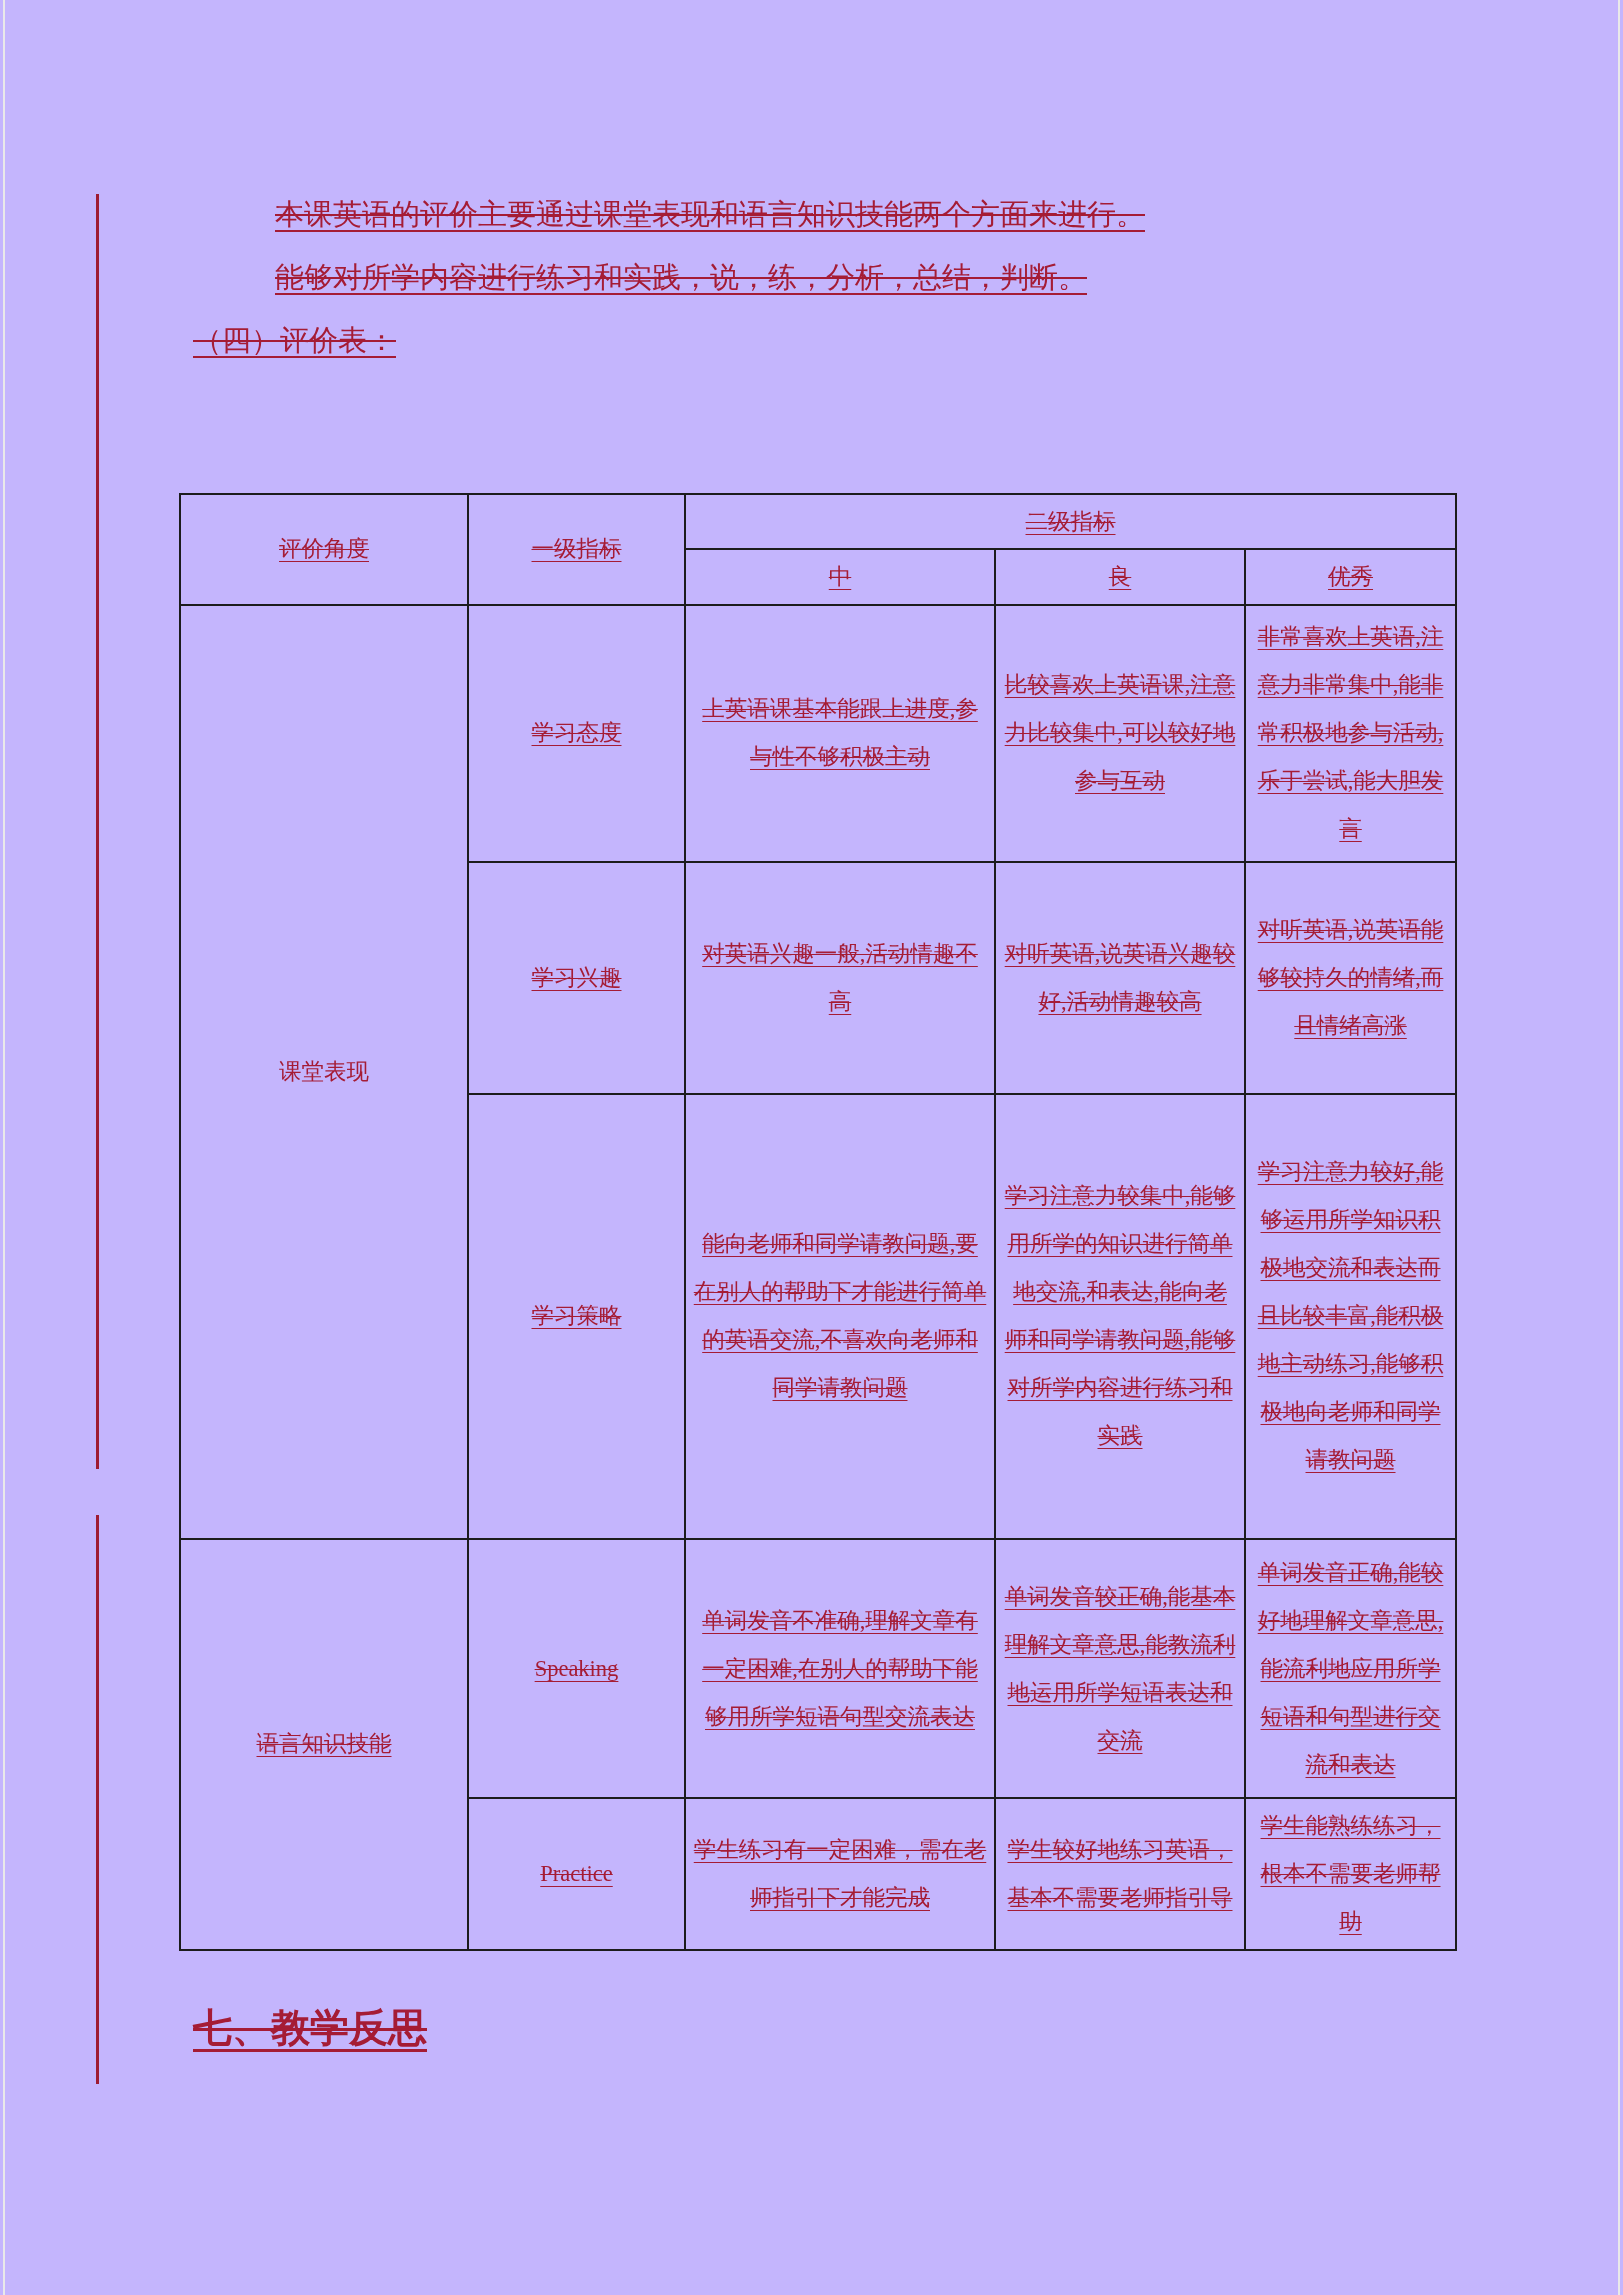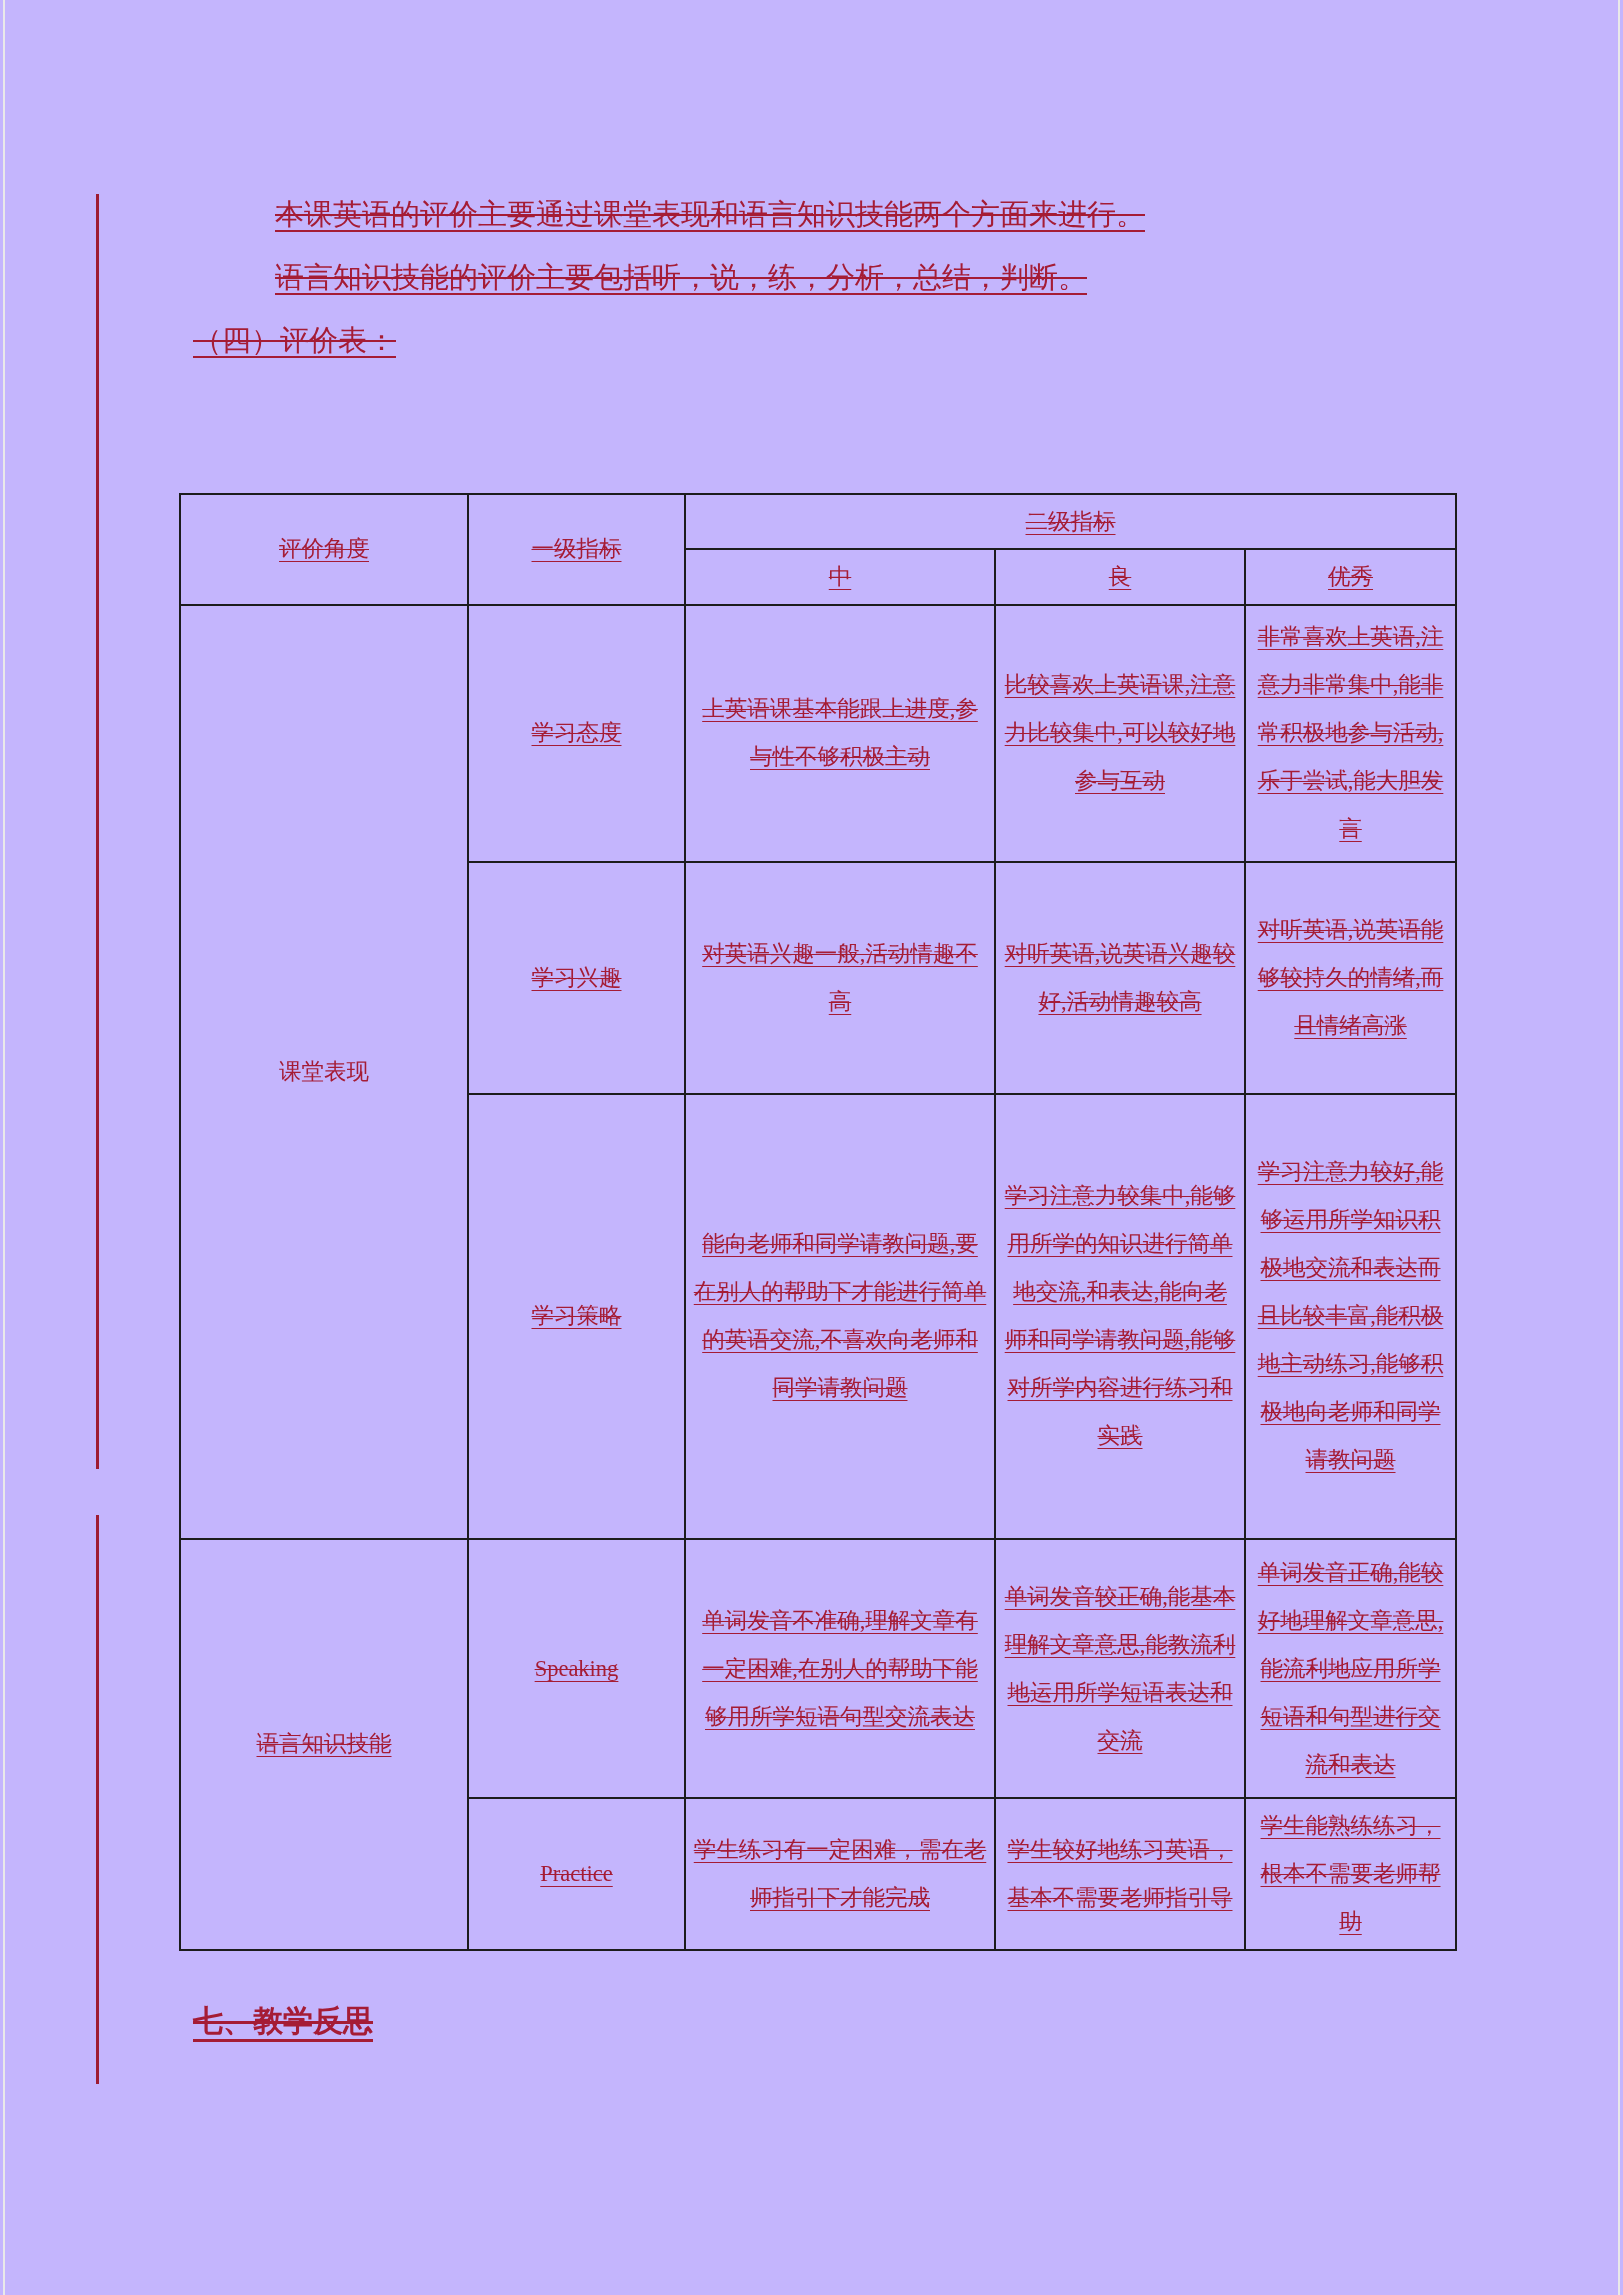--- a/index.html
+++ b/index.html
@@ -45,40 +45,40 @@
   tr.hdr1 td{height:41px;}
   tr.hdr2 td{height:35px;}
   tr.r-attitude td{height:250px;}
   tr.r-interest td{height:224px;}
   tr.r-strategy td{height:438px;}
   tr.r-speaking td{height:252px;}
   tr.r-practice td{height:115px;}
 
   .footer-h{
     position:absolute;left:193px;top:2001px;
-    font-size:30px;font-weight:bold;color:#a51c35;
+    font-size:39px;font-weight:bold;color:#a51c35;
     text-decoration-line:underline line-through;
     text-decoration-color:#a51c35;
     text-decoration-thickness:2.7px;
     text-underline-offset:8.2px;
     white-space:nowrap;
   }
 </style>
 </head>
 <body>
 
 <div class="page">
   <div class="edge left"></div>
   <div class="edge right"></div>
   <div class="change-bar bar-1"></div>
   <div class="change-bar bar-2"></div>
 
   <div class="paras doc-text">
     <p class="indent"><span class="del">本课英语的评价主要通过课堂表现和语言知识技能两个方面来进行。</span></p>
-    <p class="indent"><span class="del">语言知识技能的评价主要包括听，说，练，分析，总结，判断。</span></p>
+    <p class="indent"><span class="del">能够对所学内容进行练习和实践，说，练，分析，总结，判断。</span></p>
     <p><span class="del">（四）评价表：</span></p>
   </div>
 
   <table class="eval">
     <colgroup>
       <col style="width:288px">
         <col style="width:217px">
         <col style="width:310px">
         <col style="width:250px">
         <col style="width:211px">

